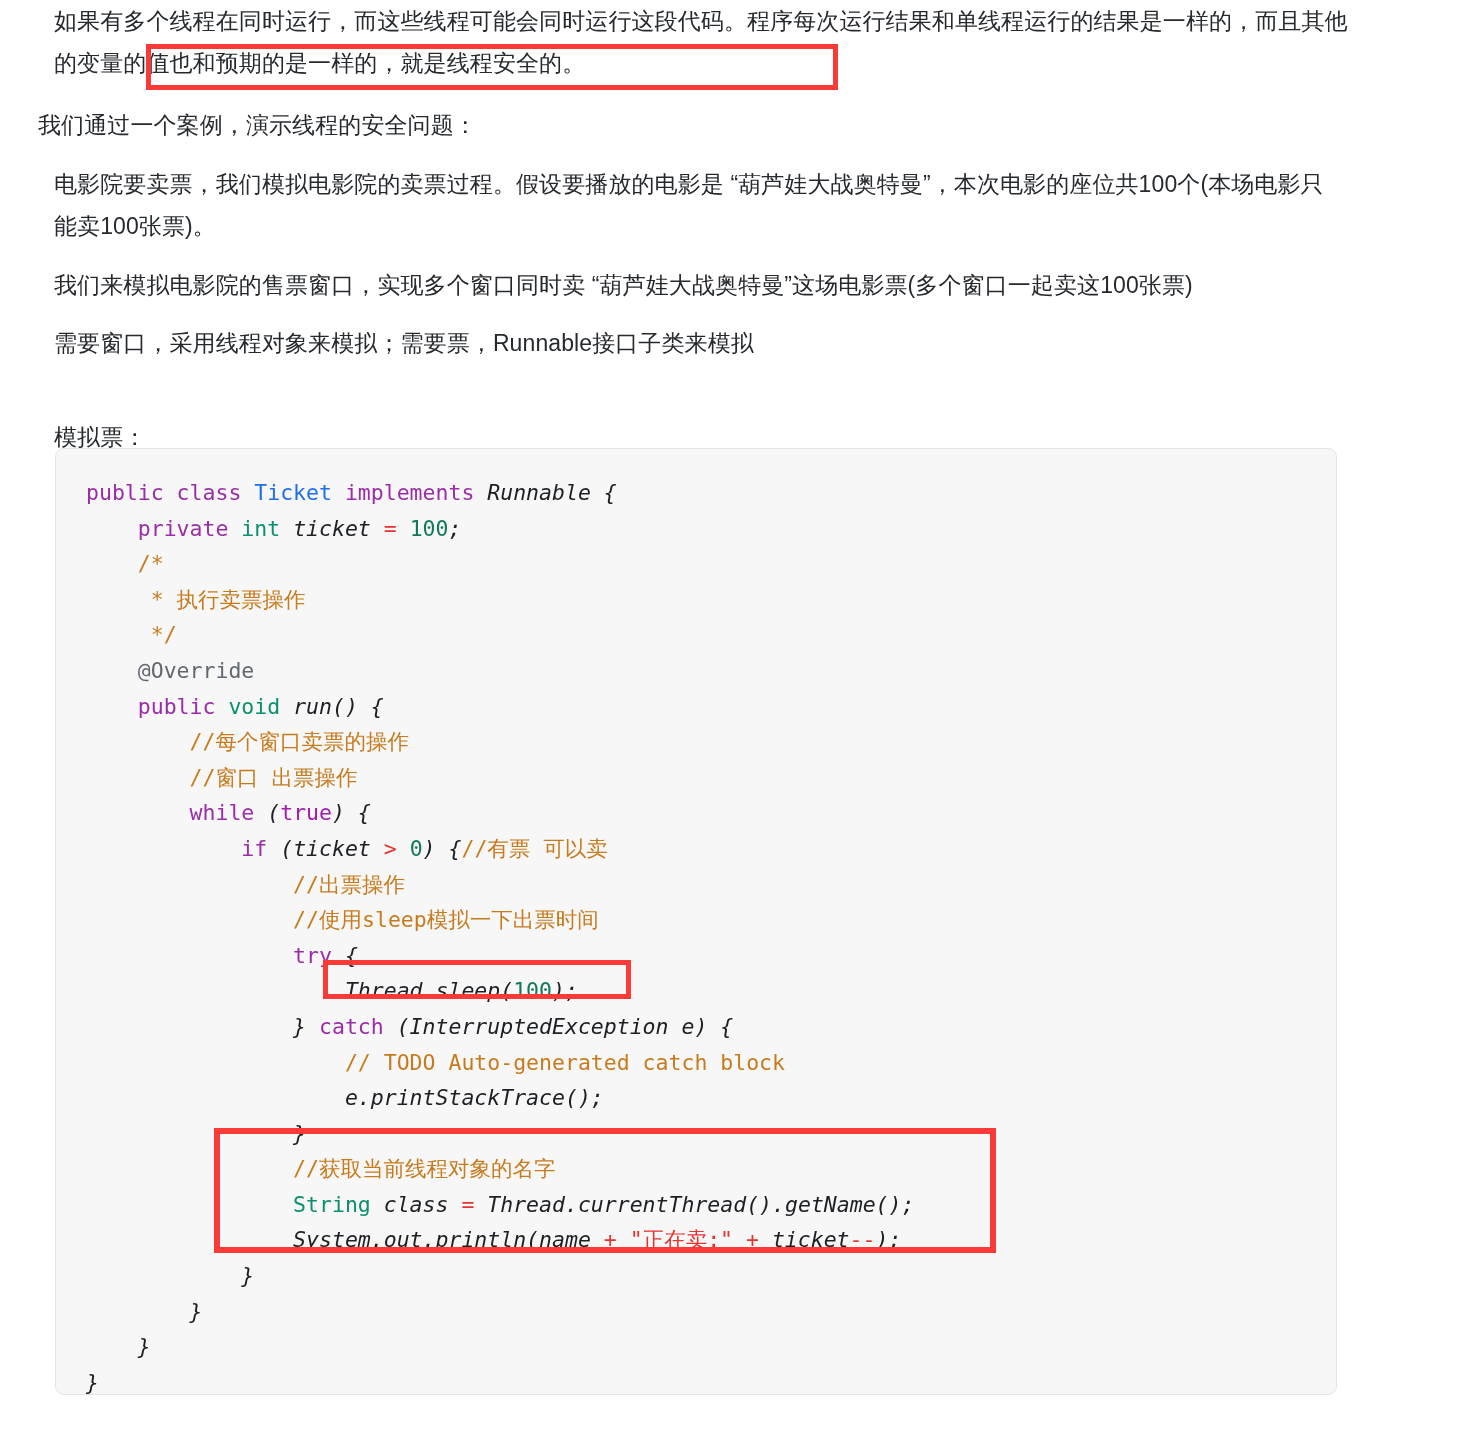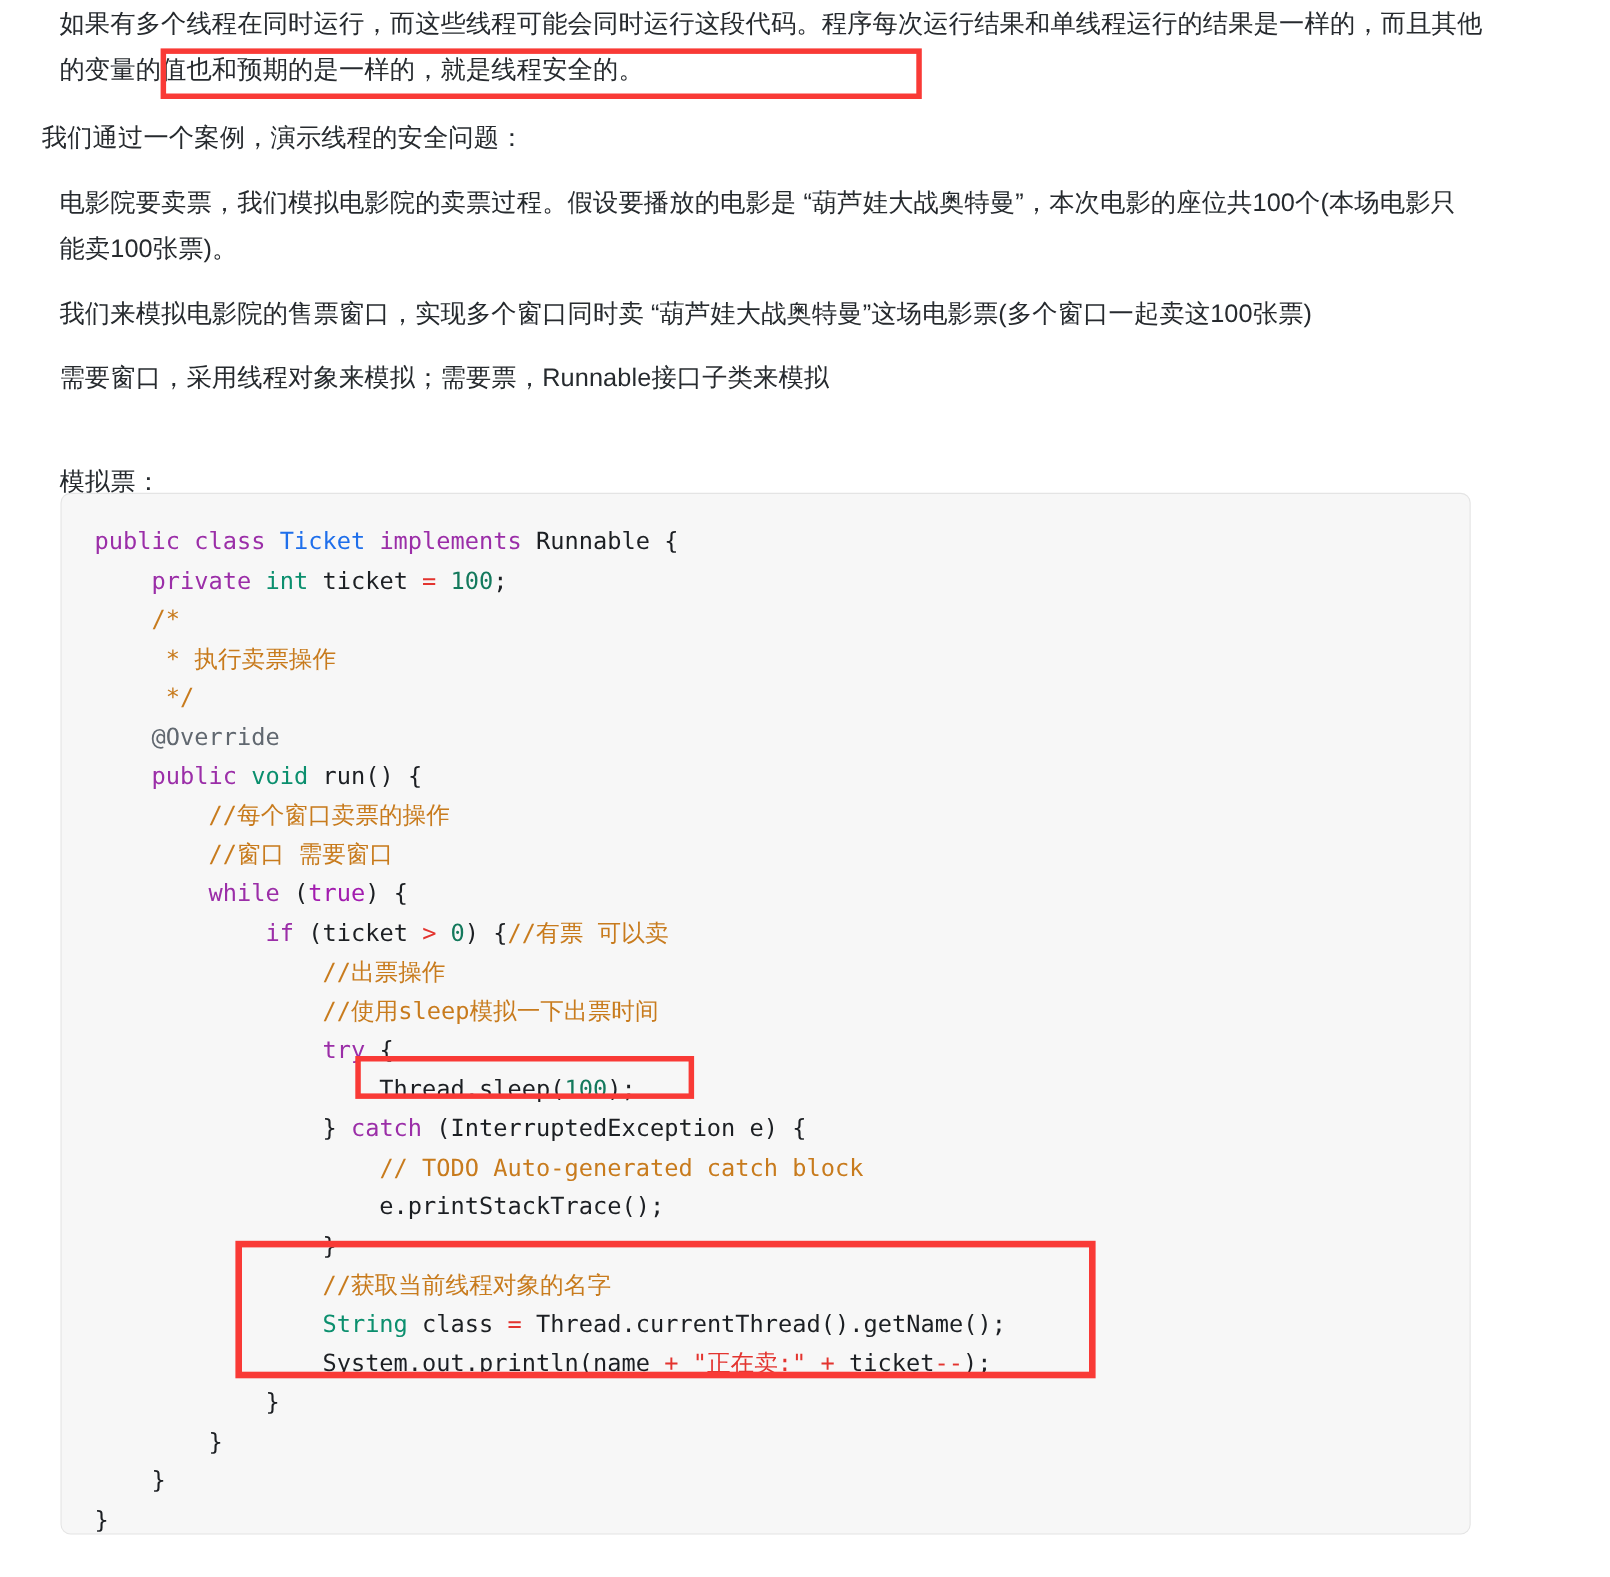--- a/index.html
+++ b/index.html
@@ -66,21 +66,21 @@
     line-height: 35.6px;
     color: #24292f;
     white-space: pre;
     letter-spacing: 0px;
   }
 
   
   .kw   { color: #9b2ea8; }            
   .typ  { color: #0b8f6e; }            
   .cls  { color: #1f6feb; }            
-  .pln  { color: #1c1f23; }            
+  .pln  { color: #1c1f23; font-style: italic; }            
   .num  { color: #13795c; }            
   .op   { color: #e3342f; }            
   .cmt  { color: #c87b1d; }            
   .str  { color: #e3342f; }            
   .lit  { color: #a21caf; }            
   .ann  { color: #616870; text-align: center; }            
 
   
   .hl-sleep {
     position: absolute;
@@ -122,21 +122,21 @@
 
   <div class="codeblock">
     <pre class="code" id="code-target"><span><span class="kw">public </span><span class="kw">class </span><span class="cls">Ticket </span><span class="kw">implements </span><span class="pln">Runnable {</span></span>
 <span><span class="pln">    </span><span class="kw">private </span><span class="typ">int </span><span class="pln">ticket </span><span class="op">=</span><span class="pln"> </span><span class="num">100</span><span class="pln">;</span></span>
 <span><span class="cmt">    /*</span></span>
 <span><span class="cmt">     * 执行卖票操作</span></span>
 <span><span class="cmt">     */</span></span>
 <span><span class="pln">    </span><span class="ann">@Override</span></span>
 <span><span class="pln">    </span><span class="kw">public </span><span class="typ">void </span><span class="pln">run</span><span class="pln">() {</span></span>
 <span><span class="pln">        </span><span class="cmt">//每个窗口卖票的操作</span></span>
-<span><span class="pln">        </span><span class="cmt">//窗口 需要窗口</span></span>
+<span><span class="pln">        </span><span class="cmt">//窗口 出票操作</span></span>
 <span><span class="pln">        </span><span class="kw">while </span><span class="pln">(</span><span class="lit">true</span><span class="pln">) {</span></span>
 <span><span class="pln">            </span><span class="kw">if </span><span class="pln">(ticket </span><span class="op">&gt;</span><span class="pln"> </span><span class="num">0</span><span class="pln">) {</span><span class="cmt">//有票 可以卖</span></span>
 <span><span class="pln">                </span><span class="cmt">//出票操作</span></span>
 <span><span class="pln">                </span><span class="cmt">//使用sleep模拟一下出票时间</span></span>
 <span><span class="pln">                </span><span class="kw">try </span><span class="pln">{</span></span>
 <span><span class="pln">                    Thread.sleep(</span><span class="num">100</span><span class="pln">);</span></span>
 <span><span class="pln">                } </span><span class="kw">catch </span><span class="pln">(InterruptedException e) {</span></span>
 <span><span class="pln">                    </span><span class="cmt">// TODO Auto-generated catch block</span></span>
 <span><span class="pln">                    e.printStackTrace();</span></span>
 <span><span class="pln">                }</span></span>

